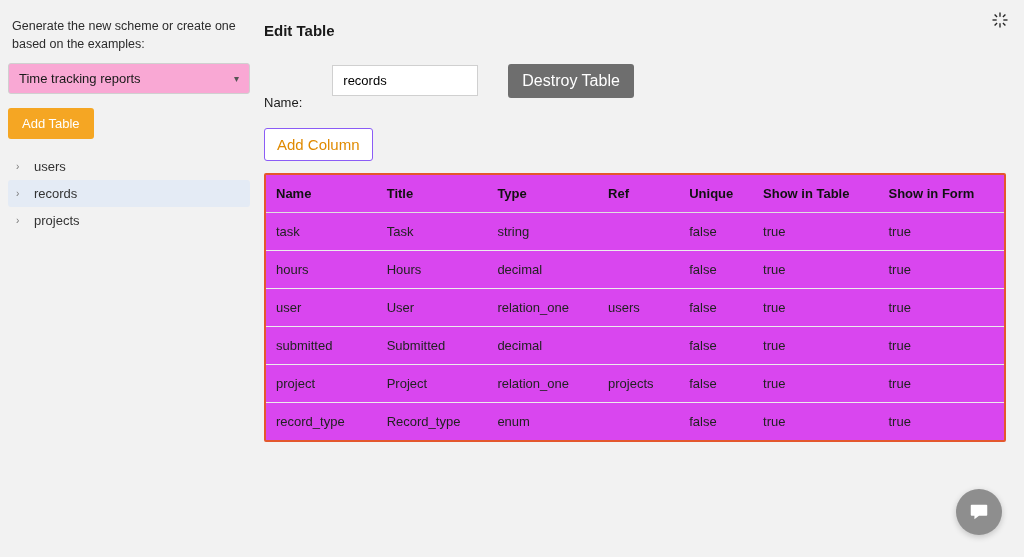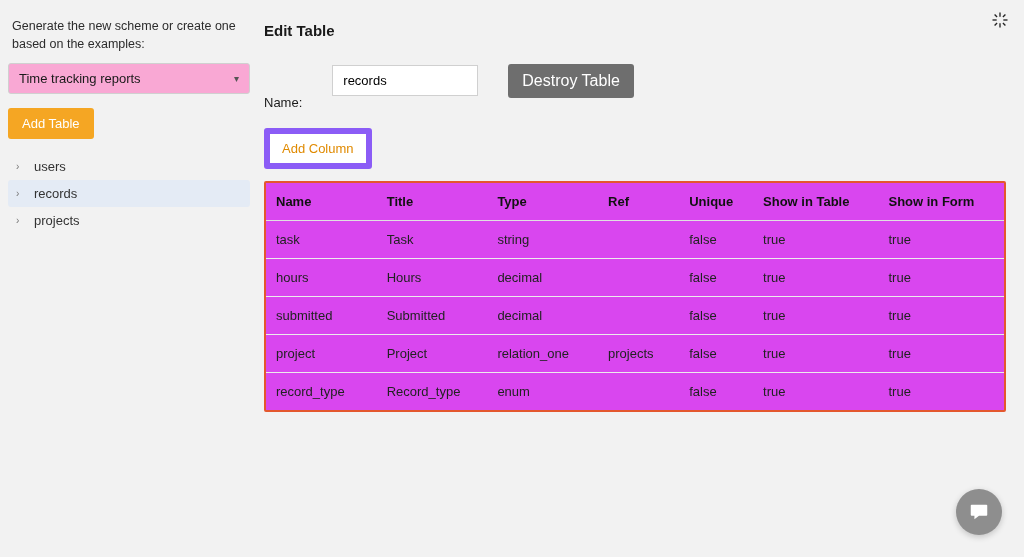--- a/index.html
+++ b/index.html
@@ -124,23 +124,23 @@
       border: none;
       padding: 8px 14px;
       font-size: 16px;
       border-radius: 3px;
       cursor: pointer;
     }
     .add-col-btn {
       display: inline-block;
       background: #fff;
       color: #e08a00;
-      border: 6px solid #8b5cf6;
+      border: 1px solid #8b5cf6;
       padding: 7px 12px;
-      font-size: 13px;
+      font-size: 15px;
       border-radius: 3px;
       cursor: pointer;
       margin-bottom: 12px;
     }
     .table-wrap {
       border: 2px solid #e4572e;
       border-radius: 2px;
       background: #d946ef;
     }
     table.cols {
@@ -259,20 +259,29 @@
             <tr>
               <td>hours</td>
               <td>Hours</td>
               <td>decimal</td>
               <td></td>
               <td>false</td>
               <td>true</td>
               <td>true</td>
             </tr>
             <tr>
+              <td>user</td>
+              <td>User</td>
+              <td>relation_one</td>
+              <td>users</td>
+              <td>false</td>
+              <td>true</td>
+              <td>true</td>
+            </tr>
+            <tr>
               <td>submitted</td>
               <td>Submitted</td>
               <td>decimal</td>
               <td></td>
               <td>false</td>
               <td>true</td>
               <td>true</td>
             </tr>
             <tr>
               <td>project</td>

